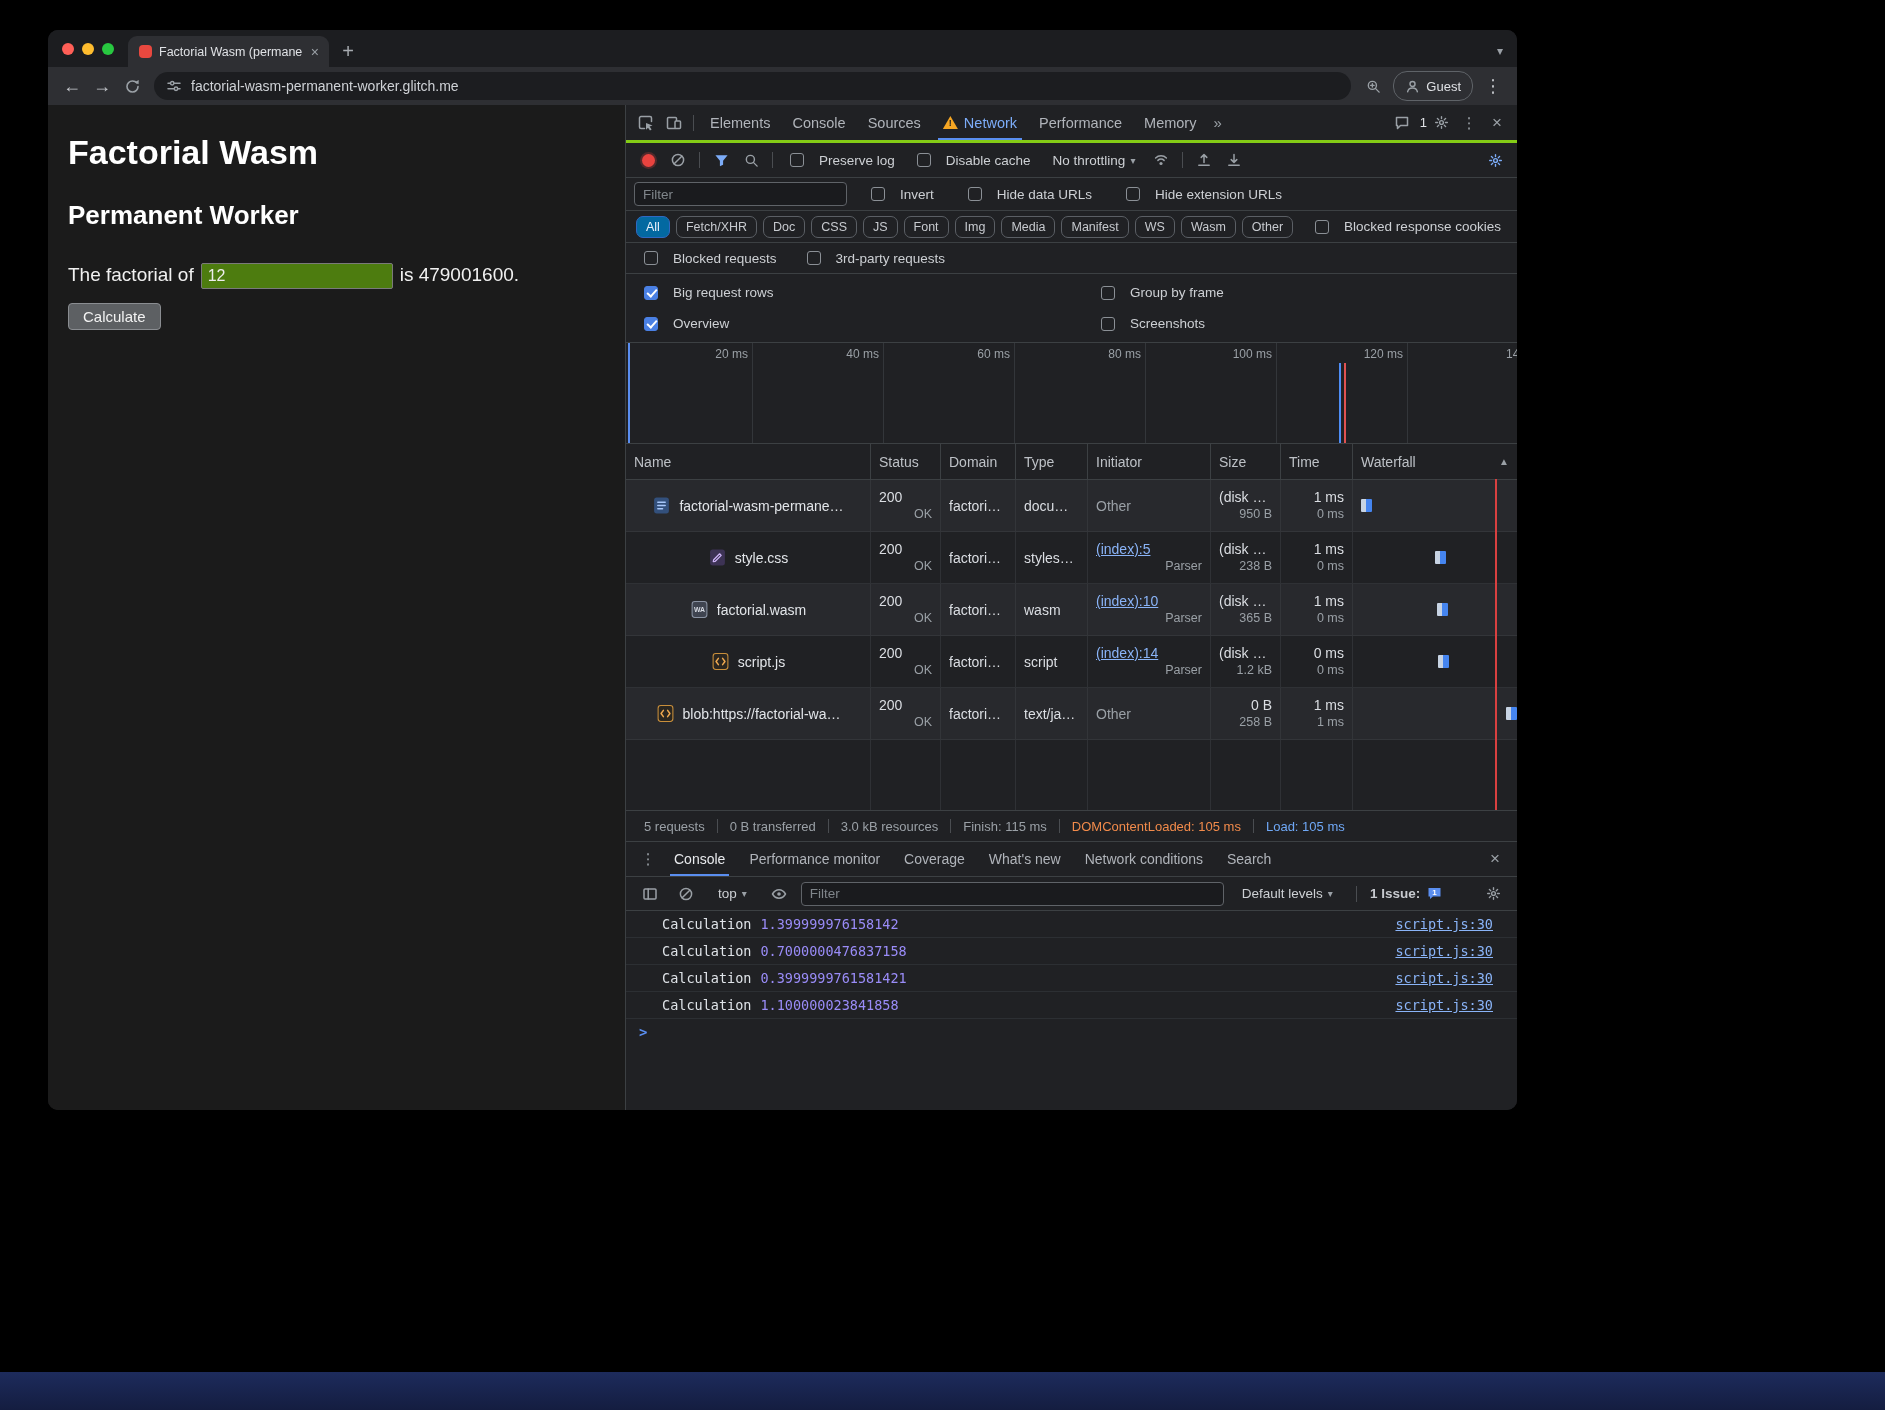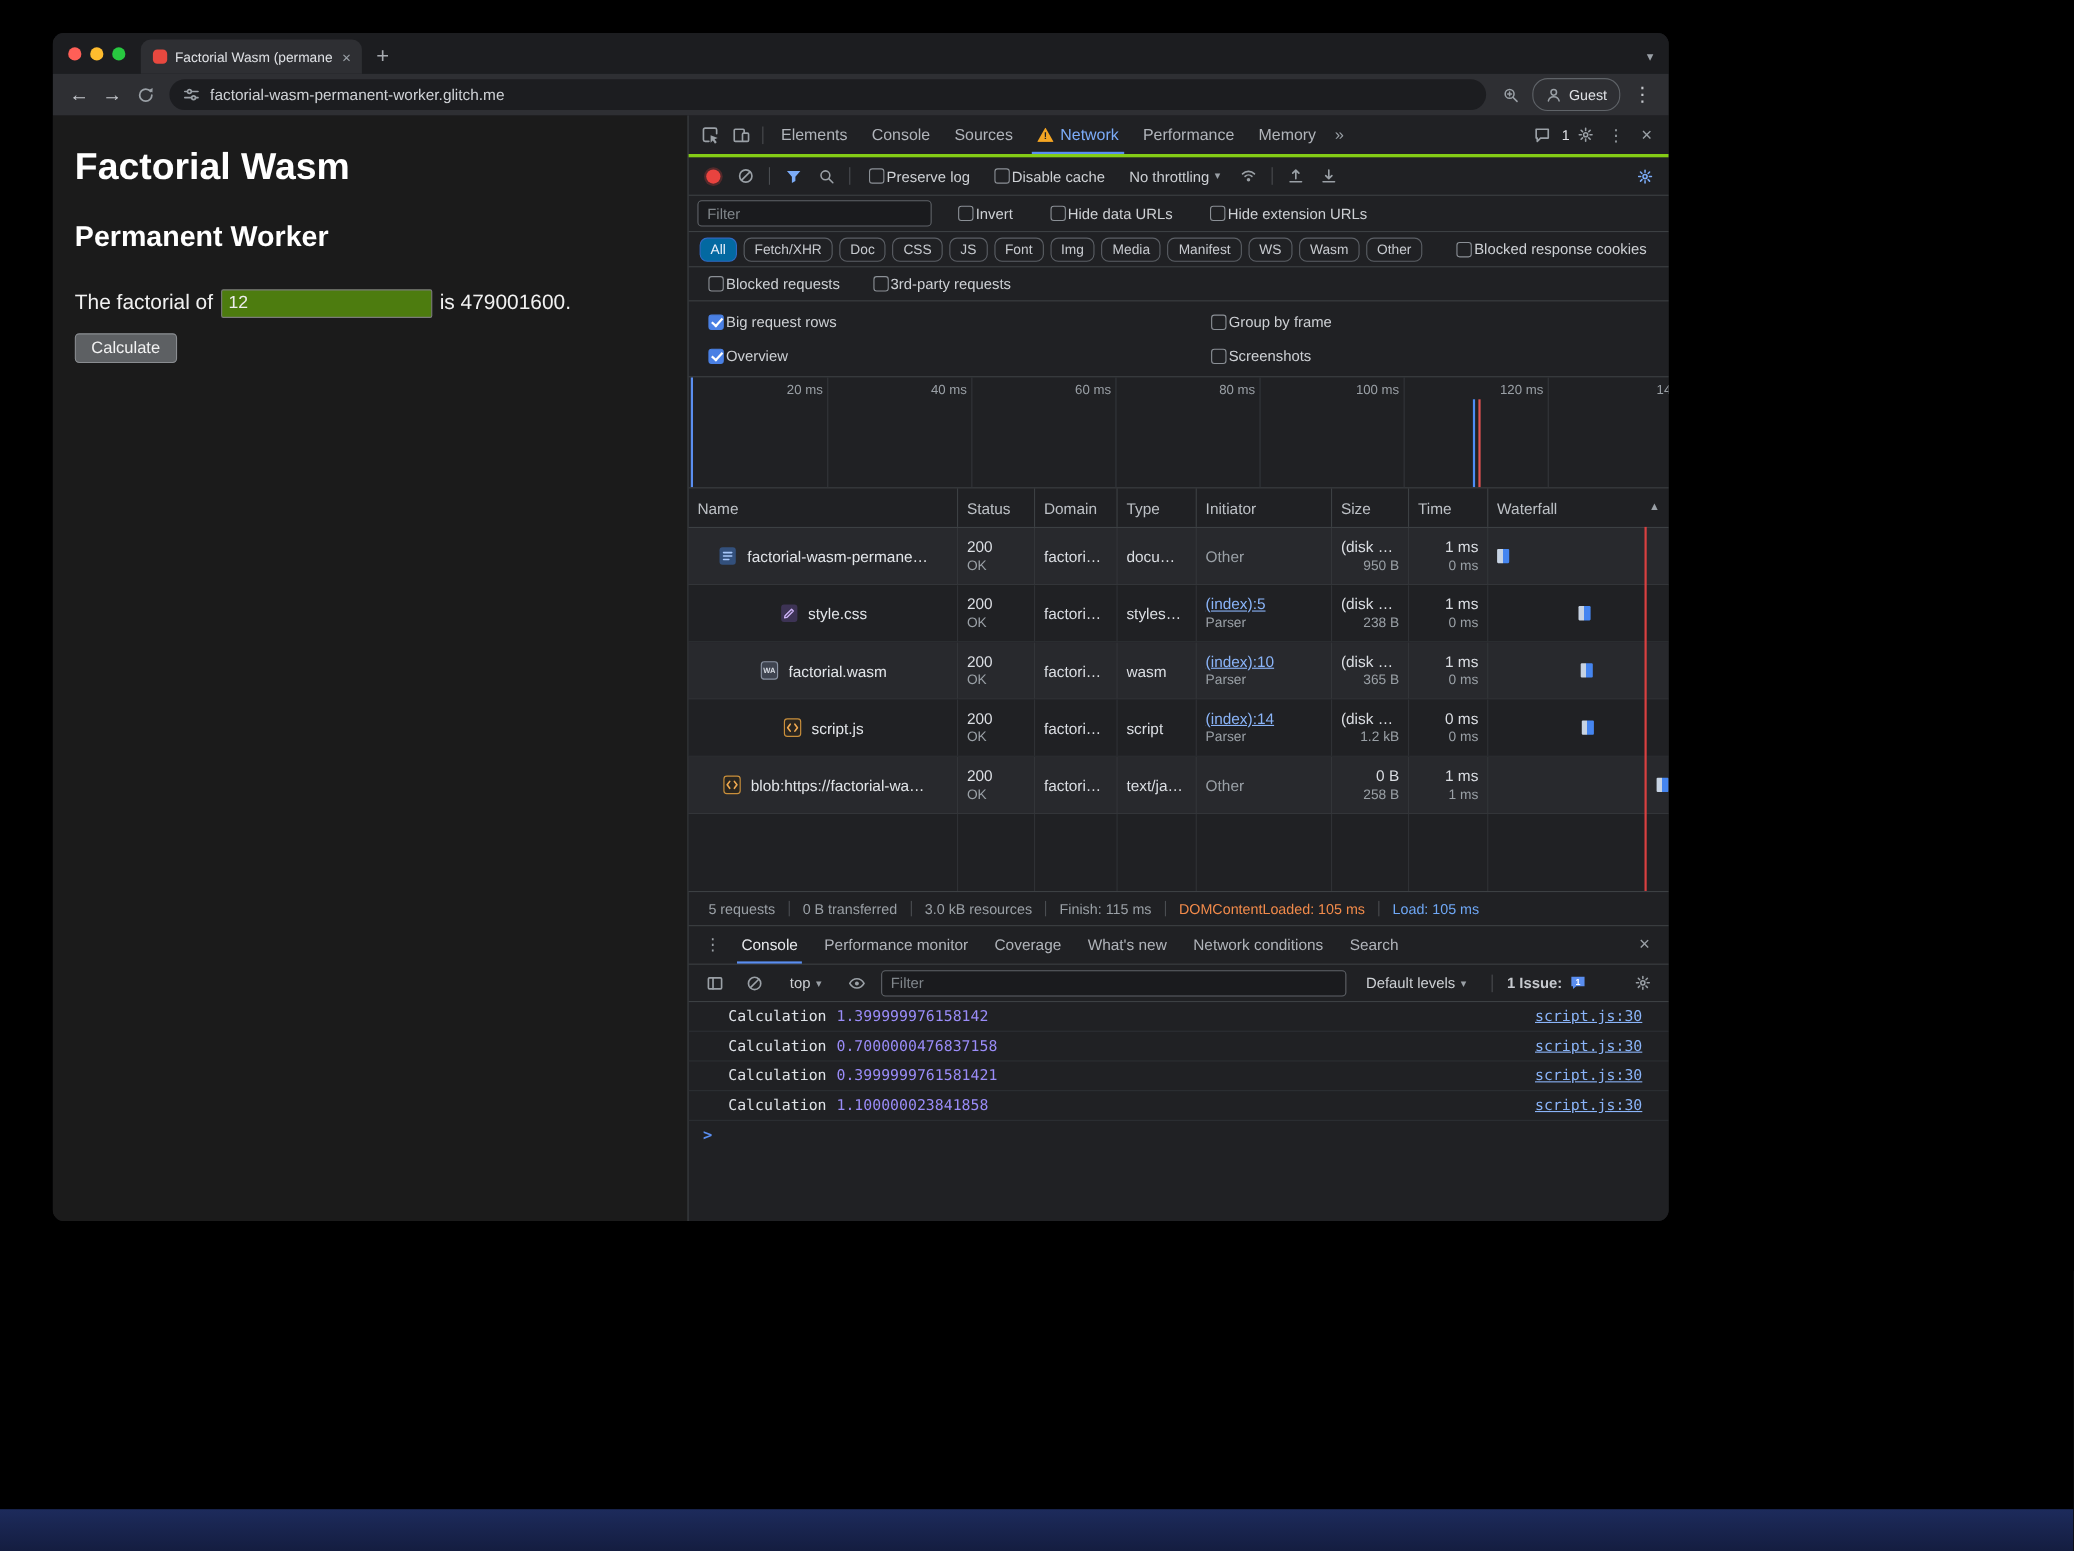--- a/index.html
+++ b/index.html
@@ -42,21 +42,21 @@
   svg .f{fill:#9aa0a6;stroke:none;}
   .dt-tabs{height:35px;border-bottom:3px solid #84cc16;padding:0 6px;flex:none;text-align:right;}
   .dt-tab{padding:0 11px;font-size:14.5px;color:#b0b4ba;height:100%;display:flex;align-items:center;position:relative;gap:6px;white-space:nowrap;}
   .dt-tab.selected{color:#7cacf8;}
   .dt-tab.selected::after{content:"";position:absolute;left:6px;right:6px;bottom:0;height:2.5px;background:#5a8ef0;}
   .warn-tri{width:15px;height:13px;background:#f5a623;clip-path:polygon(50% 0,100% 100%,0 100%);position:relative;display:inline-flex;align-items:flex-end;justify-content:center;color:#202124;font-size:9px;font-weight:bold;line-height:1.2;}
   .more-tabs{color:#9aa0a6;font-size:15px;padding:0 6px;}
   .badge-num{font-size:13px;color:#dfe1e5;margin-left:4px;}
   .net-toolbar{height:34px;gap:2px;padding:0 8px;border-bottom:1px solid #3c4043;flex:none;}
   .record-dot{width:13px;height:13px;border-radius:50%;background:#e9433f;box-shadow:0 0 0 2px rgba(233,67,63,.25);}
-  .cbx{display:flex;align-items:center;gap:2px;margin:0 10px;flex:none;}
+  .cbx{display:flex;align-items:center;gap:15px;margin:0 10px;flex:none;}
   .box{width:14px;height:14px;border:1.5px solid #8b9096;border-radius:3px;box-sizing:border-box;flex:none;}
   .box.checked{background:#4a80e4;border-color:#4a80e4;position:relative;}
   .box.checked::after{content:"";position:absolute;left:3.5px;top:0.5px;width:4px;height:8px;border:solid #fff;border-width:0 2px 2px 0;transform:rotate(42deg);}
   .cb-label{color:#cdd0d4;font-size:13.5px;white-space:nowrap;}
   .dd{display:flex;align-items:center;gap:5px;font-size:13.5px;color:#cdd0d4;margin:0 10px;white-space:nowrap;flex:none;}
   .caret{font-size:10px;color:#9aa0a6;}
   .filter-row{height:32px;padding:0 8px;border-bottom:1px solid #3c4043;gap:14px;flex:none;}
   .ft-input{width:195px;height:22px;background:#1a1b1e;border:1px solid #5f6368;border-radius:4px;color:#e8eaed;font-size:13.5px;padding:0 8px;font-family:"Liberation Sans",sans-serif;flex:none;}
   .ft-input::placeholder{color:#80868b;}
   .chips-row{height:31px;gap:6px;padding:0 10px;border-bottom:1px solid #3c4043;flex:none;overflow:hidden;}
@@ -80,21 +80,21 @@
   .hcell{padding:0 8px;box-sizing:border-box;border-right:1px solid #3c4043;display:flex;align-items:center;white-space:nowrap;overflow:hidden;}
   .c-name{width:245px;flex:none;}.c-status{width:70px;flex:none;}.c-domain{width:75px;flex:none;}
   .c-type{width:72px;flex:none;}.c-init{width:123px;flex:none;}.c-size{width:70px;flex:none;}
   .c-time{width:72px;flex:none;}.c-wf{flex:1;border-right:none;}
   .sort-arrow{margin-left:auto;font-size:10px;color:#9aa0a6;}
   .nt-row{height:51px;display:flex;flex:none;border-bottom:1px solid rgba(60,64,67,.55);background:#202124;}
   .nt-row.odd{background:#28292d;}
   .cell{padding:4px 8px;box-sizing:border-box;border-right:1px solid rgba(60,64,67,.55);display:flex;flex-direction:column;justify-content:center;overflow:hidden;white-space:nowrap;font-size:14px;}
   .cell.namec{flex-direction:row;align-items:center;gap:8px;}
   .l1{color:#dbdee3;font-size:14px;line-height:18px;overflow:hidden;text-overflow:ellipsis;}
-  .l2{color:#9aa0a6;font-size:12.5px;line-height:17px;overflow:hidden;}
+  .l2{color:#9aa0a6;font-size:12.5px;line-height:17px;overflow:hidden;text-align:right;}
   .num .l1,.num .l2{text-align:right;}
   .name-text{color:#e2e5e9;overflow:hidden;text-overflow:ellipsis;font-size:14px;}
   .init-link{color:#8ab4f8;text-decoration:underline;}
   .wf-cell{position:relative;border-right:none;}
   .wbar{position:absolute;top:19px;height:13px;width:11px;background:linear-gradient(90deg,#c7d3e3 0 45%,#4585f0 45% 100%);border-radius:1px;}
   .nt-filler{flex:1;position:relative;background:#202124;}
   .fill-line{position:absolute;top:0;bottom:0;width:1px;background:rgba(60,64,67,.55);}
   .red-line{position:absolute;left:869px;top:35px;bottom:0;width:2px;background:#d94040;z-index:5;}
   
   .summary-bar{height:30px;border-top:1px solid #3c4043;font-size:13px;color:#9aa0a6;flex:none;padding:0 6px;}

